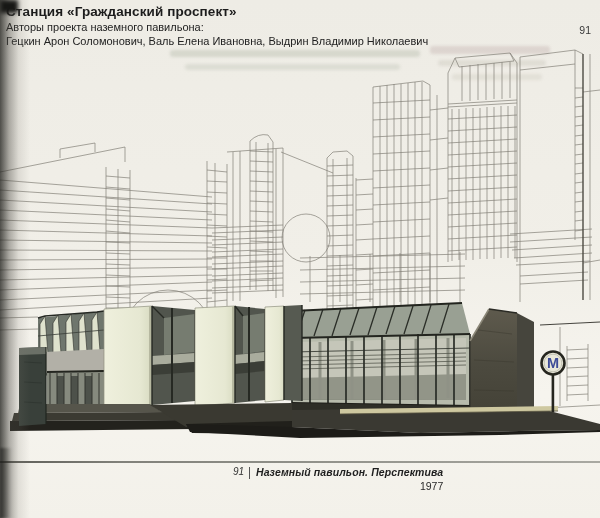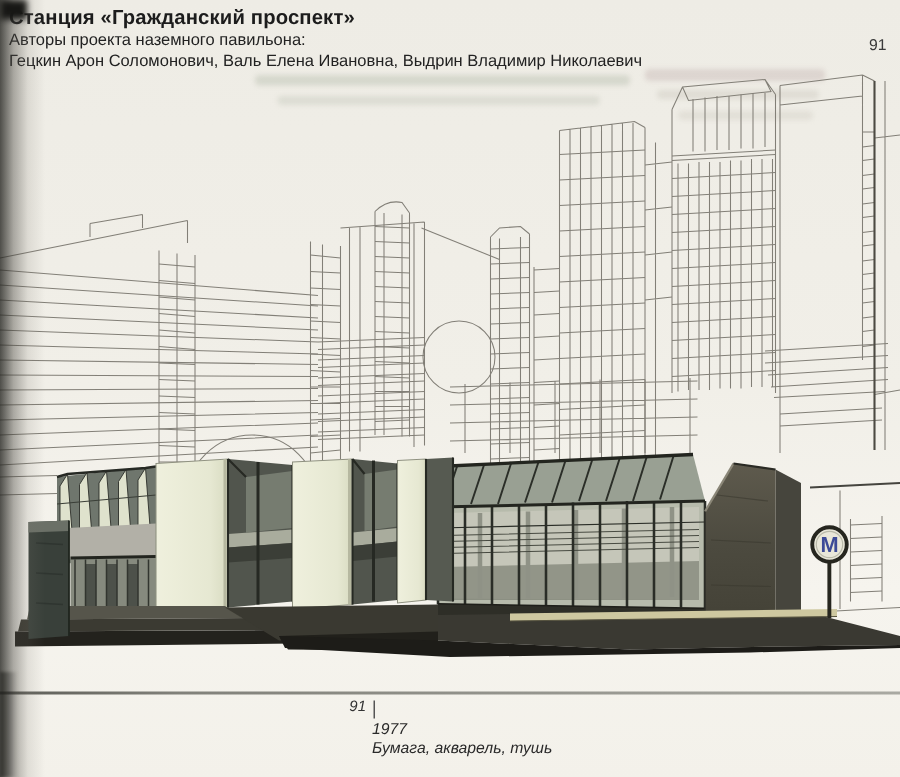--- a/index.html
+++ b/index.html
@@ -19,21 +19,21 @@
   
   svg.art{position:absolute;left:0;top:0;z-index:2;}
   
   .rule{position:absolute;left:0;top:461px;width:600px;height:2px;z-index:3;
     background:linear-gradient(90deg,#5c5c56 0%,#81817a 20%,#95958e 60%,#a9a9a2 100%);}
   .caption{position:absolute;left:228px;top:466px;z-index:4;color:#1f1f1f;}
   .cap-row{display:flex;align-items:flex-start;}
   .cap-num{width:16px;text-align:right;font-size:10px;font-style:italic;color:#333;padding-right:5px;}
   .cap-sep{width:1px;height:12px;background:#555;margin:1px 6px 0 0;}
   .cap-title{font-size:10.5px;font-weight:bold;font-style:italic;letter-spacing:.1px;}
-  .cap-lines{margin-left:20px;font-size:10.5px;font-style:italic;line-height:13px;margin-top:1px;color:#2a2a2a;}
+  .cap-lines{margin-left:20px;font-size:10.5px;line-height:13px;margin-top:1px;color:#2a2a2a;text-align:right;}
   
   .gutter{position:absolute;left:0;top:0;width:30px;height:518px;z-index:5;pointer-events:none;
     background:linear-gradient(90deg,rgba(38,38,34,.8) 0%,rgba(70,68,62,.42) 30%,rgba(120,116,108,.16) 62%,rgba(150,146,138,0) 100%);}
   .corner-tl{position:absolute;left:0;top:0;width:18px;height:13px;background:#171715;filter:blur(2px);z-index:6;}
   .corner-bl{position:absolute;left:0;bottom:0;width:12px;height:70px;z-index:6;
     background:linear-gradient(90deg,rgba(30,30,27,.65),rgba(30,30,27,0));filter:blur(1px);}
 </style>
 </head>
 <body>
 
@@ -209,23 +209,23 @@
       <circle cx="553" cy="363" r="8.8" fill="none" stroke="#b9b9a9" stroke-width=".8"></circle>
       <text x="553" y="368.3" text-anchor="middle" font-family="Liberation Sans, DejaVu Sans, sans-serif" font-size="14.5" font-weight="bold" fill="#3d4b97">М</text>
     </g>
   </svg>
 
   <div class="rule"></div>
   <div class="caption">
     <div class="cap-row">
       <div class="cap-num">91</div>
       <div class="cap-sep"></div>
+      <div class="cap-title">Наземный павильон. Перспектива</div>
     </div>
     <div class="cap-lines">
       <div>1977</div>
-      <div>Бумага, акварель, тушь</div>
     </div>
   </div>
 
   <div class="gutter"></div>
   <div class="corner-tl"></div>
   <div class="corner-bl"></div>
 </div>
 
 </body></html>

